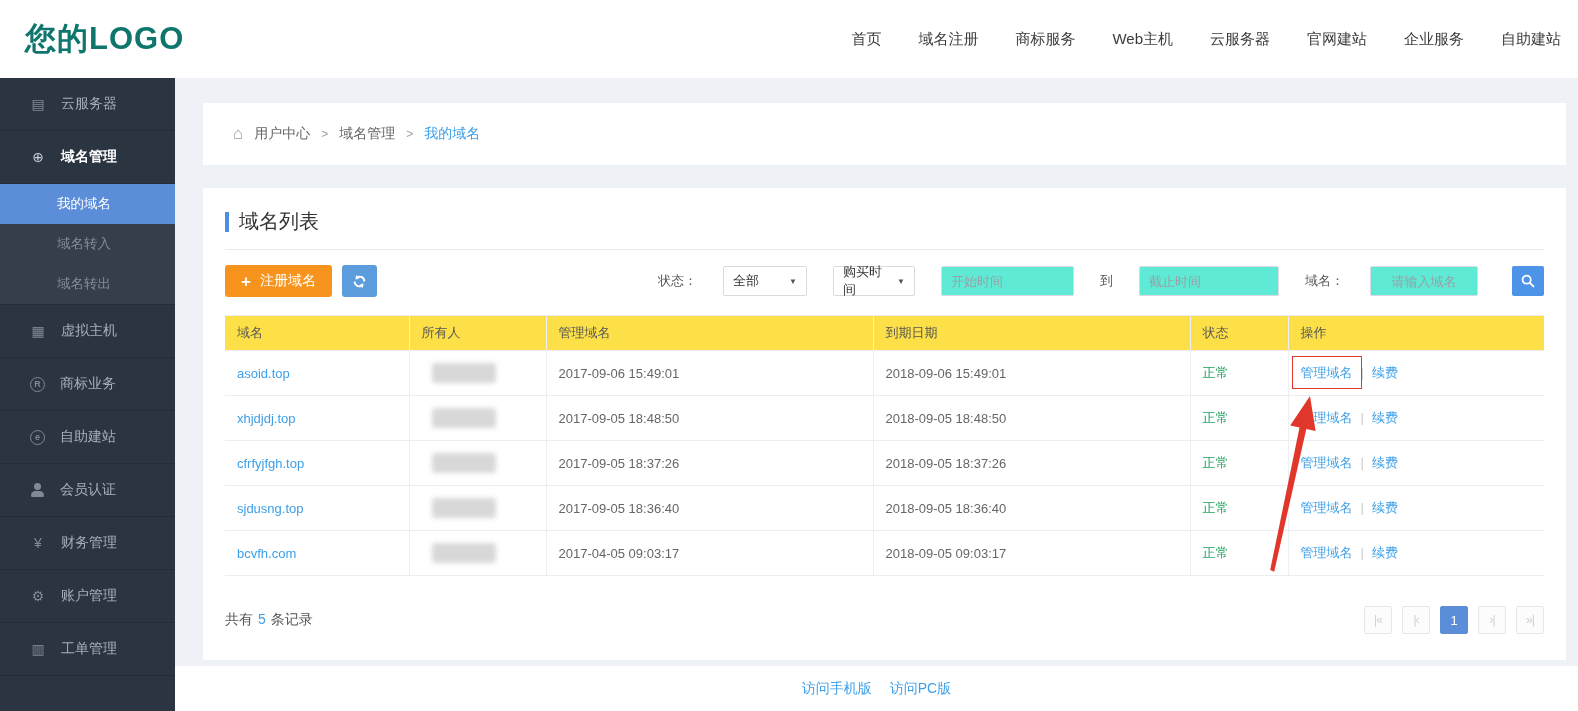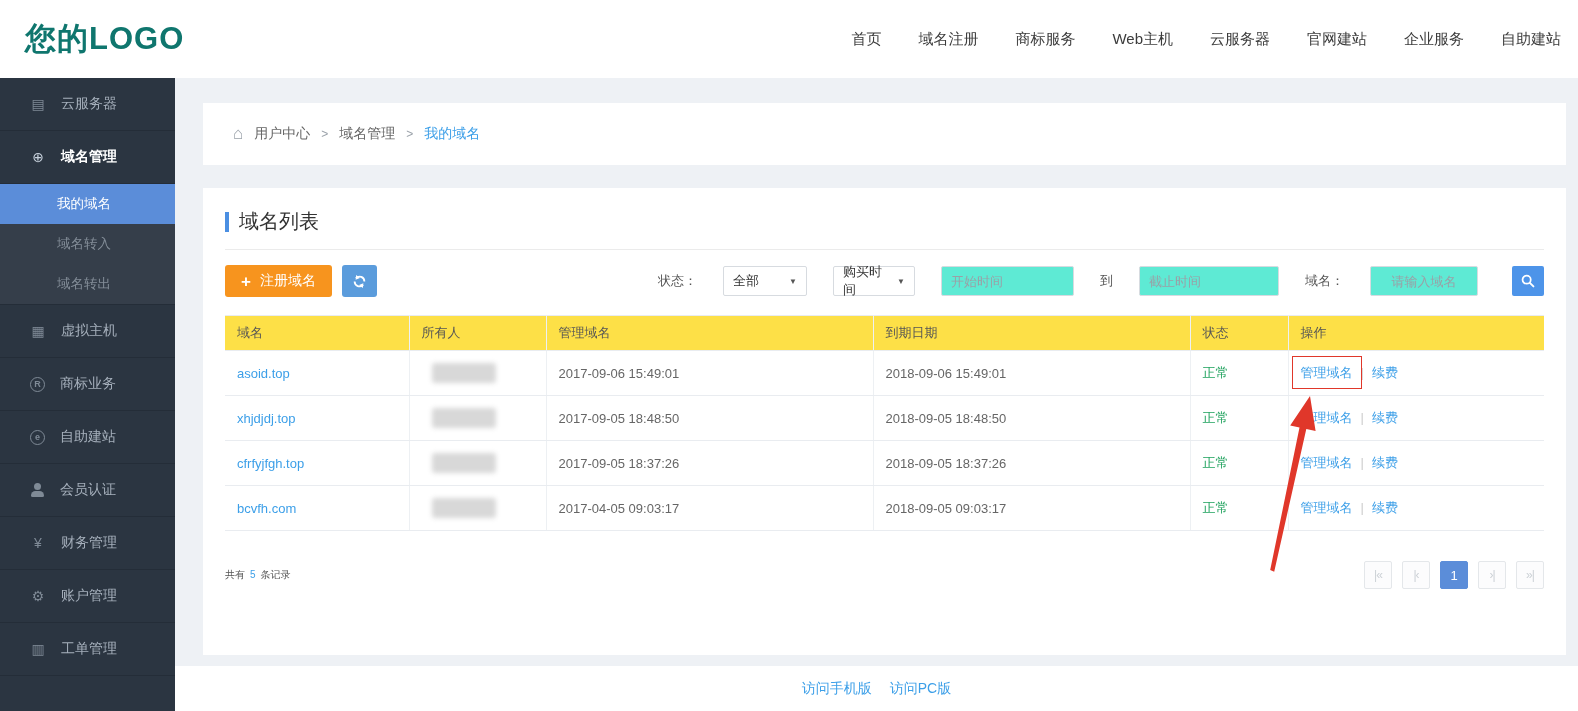--- a/index.html
+++ b/index.html
@@ -82,21 +82,21 @@
   .domain-table th:not(:last-child), .domain-table td:not(:last-child) { border-right:1px solid #edf0f3; }
   .domain-table tbody td { height:45px; padding:0 12px; border-bottom:1px solid #e9ecf0; color:#666; }
   a.link { color:#3c9fe8; text-decoration:none; cursor:pointer; }
   .owner-blur { width:64px; height:20px; margin-left:10px; border-radius:3px; background:#d8d8d8; filter:blur(2.5px); }
   .status-ok { color:#21a35f; }
   .action-sep { color:#ccc; margin:0 8px; }
   .annotated { outline:1px solid #e0372a; outline-offset:8px; }
 
   
   .table-footer { margin-top:30px; display:flex; align-items:center; }
-  .summary { font-size:10px; color:#555; }
+  .summary { font-size:14px; color:#555; }
   .summary .count { color:#3c9fe8; margin:0 5px; }
   .pagination { margin-left:auto; display:flex; gap:10px; }
   .page-btn { width:28px; height:28px; border:1px solid #e4e7ea; background:#fcfcfd; color:#ccd1d6;
     font-size:12px; display:flex; align-items:center; justify-content:center; border-radius:2px;
     cursor:pointer; font-family:inherit; letter-spacing:-1px; }
   .page-btn.active { background:#5b8dd9; border-color:#5b8dd9; color:#fff; font-size:13px; letter-spacing:0; }
 
   
   .site-footer { height:45px; background:#fff; display:flex; align-items:center; justify-content:center;
     gap:18px; font-size:14px; }
@@ -277,20 +277,30 @@
                   <td><a class="link">cfrfyjfgh.top</a></td>
                   <td>
                     <div class="owner-blur"></div>
                   </td>
                   <td>2017-09-05 18:37:26</td>
                   <td>2018-09-05 18:37:26</td>
                   <td><span class="status-ok">正常</span></td>
                   <td><a class="link">管理域名</a><span class="action-sep">|</span><a class="link">续费</a></td>
                 </tr>
                 <tr>
+                  <td><a class="link">sjdusng.top</a></td>
+                  <td>
+                    <div class="owner-blur"></div>
+                  </td>
+                  <td>2017-09-05 18:36:40</td>
+                  <td>2018-09-05 18:36:40</td>
+                  <td><span class="status-ok">正常</span></td>
+                  <td><a class="link">管理域名</a><span class="action-sep">|</span><a class="link">续费</a></td>
+                </tr>
+                <tr>
                   <td><a class="link">bcvfh.com</a></td>
                   <td>
                     <div class="owner-blur"></div>
                   </td>
                   <td>2017-04-05 09:03:17</td>
                   <td>2018-09-05 09:03:17</td>
                   <td><span class="status-ok">正常</span></td>
                   <td><a class="link">管理域名</a><span class="action-sep">|</span><a class="link">续费</a></td>
                 </tr>
               </tbody>

